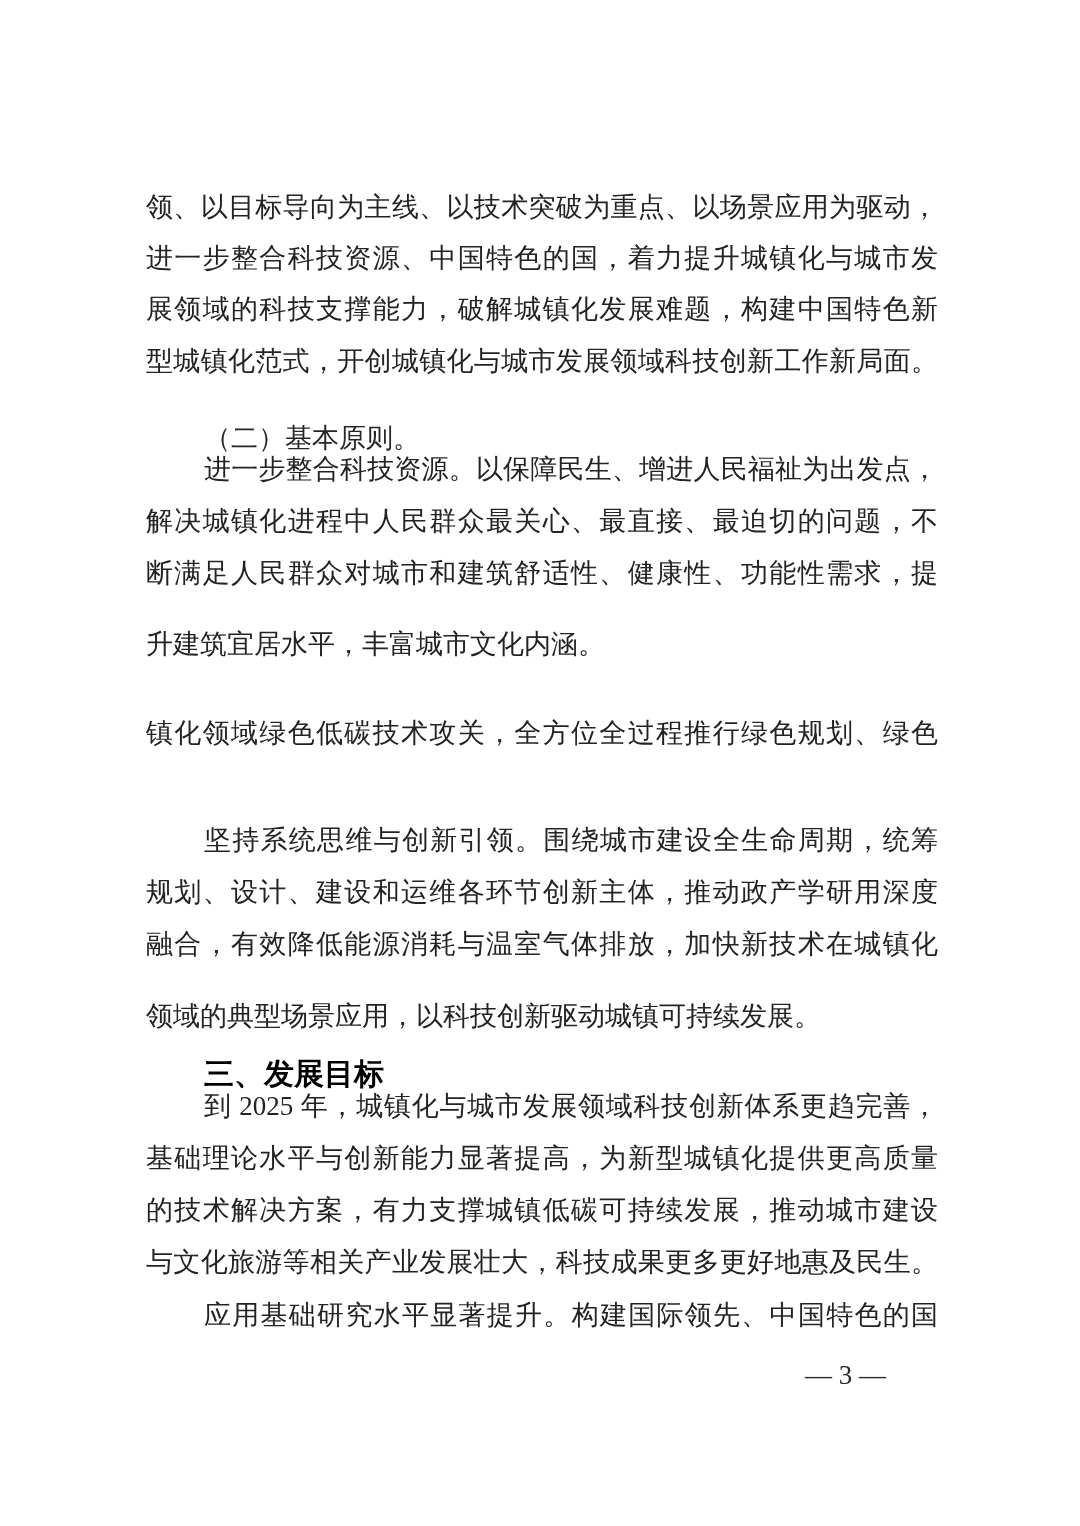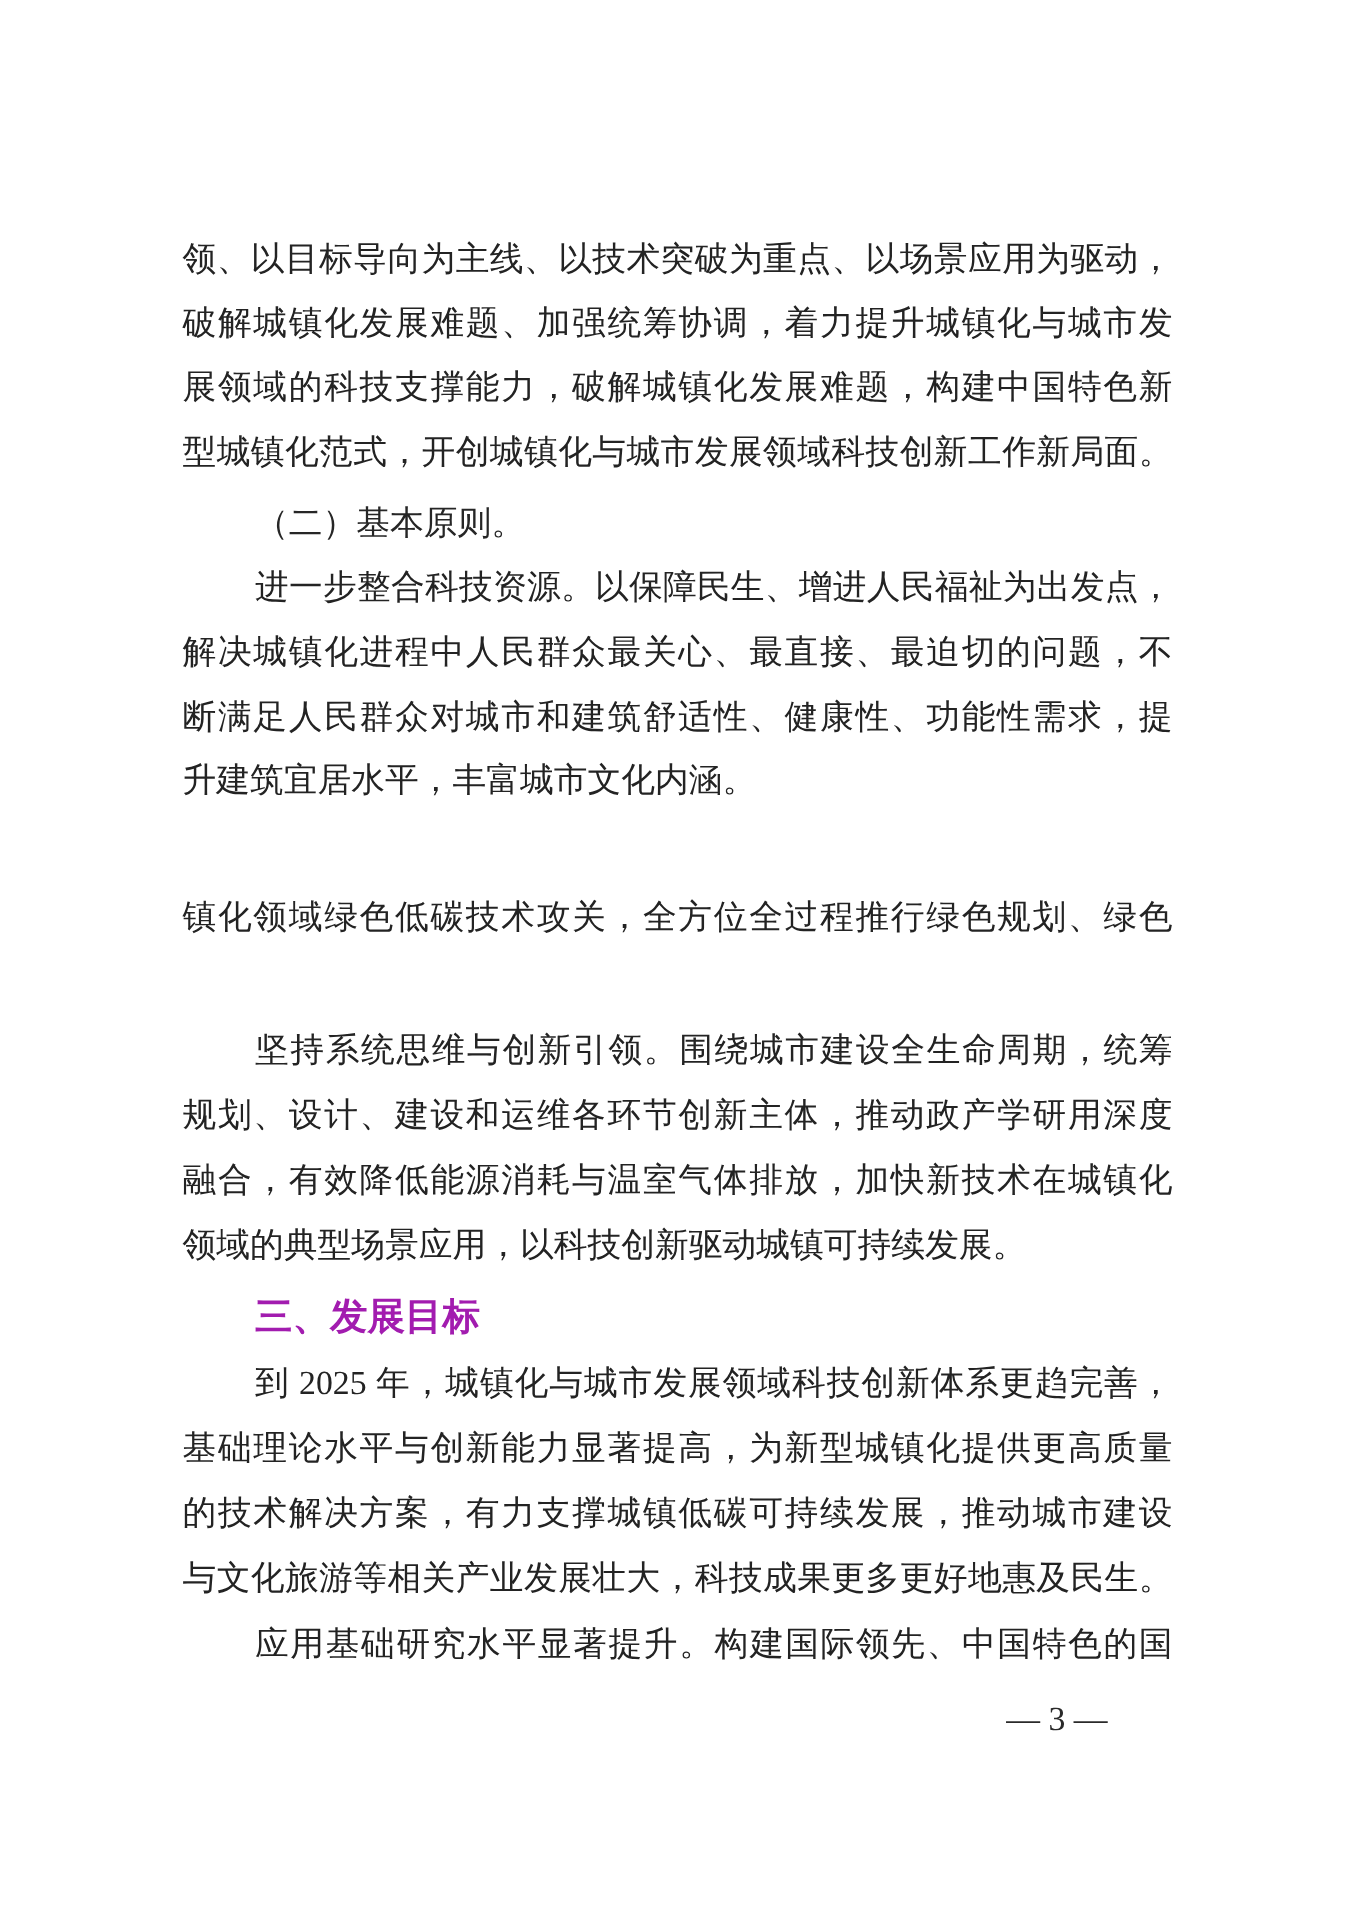--- a/index.html
+++ b/index.html
@@ -27,31 +27,32 @@
   }
   
   .j {
     text-align: justify;
     text-align-last: justify;
   }
   
   .s {
     text-align: center;
     text-align-last: left;
+    margin-top: 20px;
   }
   
   .ind {
     text-indent: 58px;
   }
   
   .h1 {
     font-family: "Liberation Sans", "DejaVu Sans", sans-serif;
     font-weight: 700;
     font-size: 30px;
-    color: #a21caf;
+    color: #000000;
   }
   
   .h2 {
     color: #262626;
   }
   .page-number {
     position: absolute;
     top: 1358px;
     right: 178px;
     font-size: 27px;
@@ -60,21 +61,21 @@
     text-align: right;
     font-family: "Liberation Serif", "DejaVu Serif", serif;
   }
 </style>
 </head>
 <body>
 
 <div class="page">
 
   <div class="ln j" style="top:190px">领、以目标导向为主线、以技术突破为重点、以场景应用为驱动，</div>
-  <div class="ln j" style="top:241px">破解城镇化发展难题、加强统筹协调，着力提升城镇化与城市发</div>
+  <div class="ln j" style="top:241px">进一步整合科技资源、中国特色的国，着力提升城镇化与城市发</div>
   <div class="ln j" style="top:292px">展领域的科技支撑能力，破解城镇化发展难题，构建中国特色新</div>
   <div class="ln j" style="top:344px">型城镇化范式，开创城镇化与城市发展领域科技创新工作新局面。</div>
 
   <div class="ln s ind h2" style="top:401px">（二）基本原则。</div>
 
   <div class="ln j ind" style="top:452px">进一步整合科技资源。以保障民生、增进人民福祉为出发点，</div>
   <div class="ln j" style="top:504px">解决城镇化进程中人民群众最关心、最直接、最迫切的问题，不</div>
   <div class="ln j" style="top:556px">断满足人民群众对城市和建筑舒适性、健康性、功能性需求，提</div>
   <div class="ln s" style="top:607px">升建筑宜居水平，丰富城市文化内涵。</div>
 

